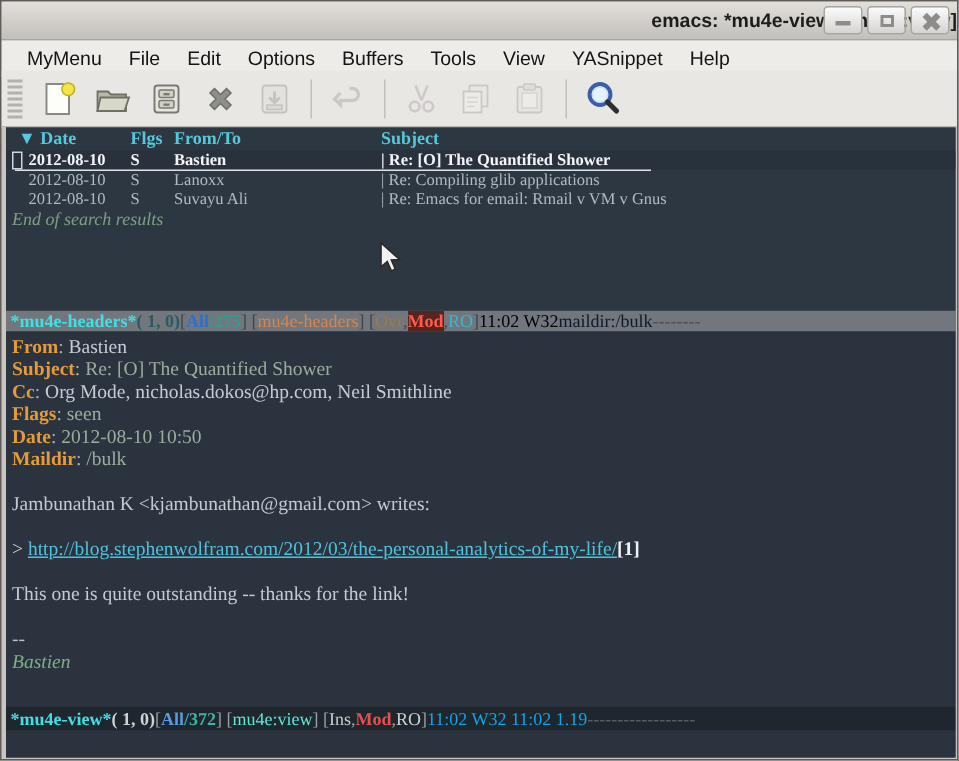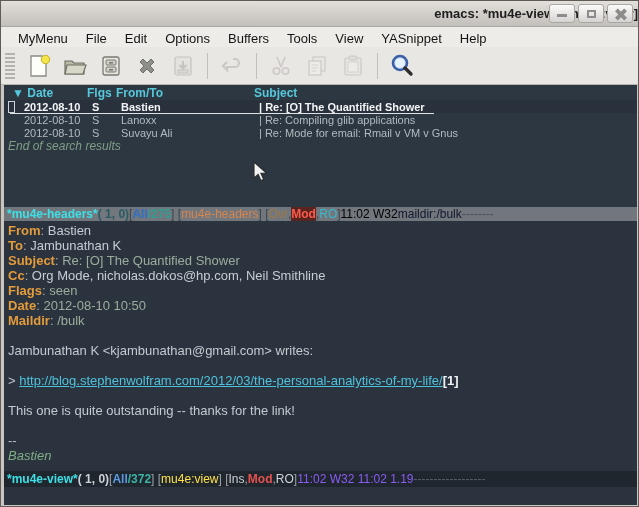--- a/index.html
+++ b/index.html
@@ -34,28 +34,28 @@
     border-bottom:1px solid #b9b6b2; display:flex; align-items:center; }
   .grip{ width:10px; height:26px; margin:0 6px 0 4px;
     background-image:repeating-linear-gradient(#b5b2ae 0 2px, transparent 2px 4px);
     background-size:2px 100%; background-repeat:repeat-x; }
   .tb-icon{ width:30px; height:28px; margin:0 3px; display:flex; align-items:center; justify-content:center; }
   .tb-sep{ width:1px; height:26px; background:#c2bfbb; margin:0 6px; }
   .disabled{ opacity:.38; filter:grayscale(60%); }
 
   
   .editor{ position:absolute; left:3px; top:84px; width:633px; height:420px; background:#2b343e;
-    font-family:Liberation Sans, sans-serif; }
+    font-family:Liberation Serif, serif; }
 
   
   .headers-win{ position:relative; width:100%; height:122px; background:#2d3741; overflow:hidden; }
   .col-header{ display:flex; height:15px; align-items:center; padding-left:8px;
     font-size:12px; font-weight:bold; color:#55c8dc; }
   .col-header .c1{ width:75px; } .col-header .c2{ width:29px; } .col-header .c3{ width:138px; }
-  .hrow{ display:flex; height:13px; align-items:center; padding-left:20px;
+  .hrow{ display:flex; height:13px; align-items:center; padding-left:15px;
     font-size:11px; color:#b2bac1; white-space:nowrap; }
   .hrow .c1{ width:68px; } .hrow .c2{ width:29px; } .hrow .c3{ width:138px; }
   .hrow.selected{ color:#f2f4f6; font-weight:bold; background:#29323c; }
   .row-underline{ position:absolute; left:6px; top:28px; width:424px; height:1px; background:#dfe3e6; }
   .hollow-cursor{ position:absolute; left:4px; top:16px; width:7px; height:12px;
     border:1px solid #cfd4d8; }
   .end-results{ height:15px; padding-left:4px; font-style:italic; font-size:12px; color:#7f9f85; }
 
   
   .modeline{ height:14px; display:flex; align-items:center; font-size:12px;
@@ -71,25 +71,25 @@
   .mlt-ovr{ color:#a07848; }
   .mlt-mod{ color:#ff5a4a; background:#572420; font-weight:bold; }
   .mlt-ro{ color:#38b8cc; }
   .mlt-time{ color:#000000; }
   .mlt-maildir{ color:#0f172a; }
   .mlt-dash{ color:#4a5056; }
   .mlb-pos{ color:#ccd2d8; font-weight:bold; }
   .mlb-br{ color:#9aa0a6; }
   .mlb-all{ color:#5a9ae0; font-weight:bold; }
   .mlb-count{ color:#3cb3a4; font-weight:bold; }
-  .mlb-mode{ color:#fde047; }
+  .mlb-mode{ color:#5eead4; }
   .mlb-ins{ color:#c8ced4; }
   .mlb-mod{ color:#e65050; font-weight:bold; }
   .mlb-ro{ color:#ccd2d8; }
-  .mlb-status{ color:#8b5cf6; }
+  .mlb-status{ color:#0ea5e9; }
   .mlb-dash{ color:#5a6168; }
 
   
   .msg-win{ position:relative; width:100%; height:250px; background:#2b343e;
     font-size:13px; line-height:15px; padding:2px 0 0 4px; color:#c3cad0; }
   .msg-line{ height:15px; white-space:nowrap; }
   .fld-label{ color:#e39b3c; font-weight:bold; }
   .fld-colon{ color:#aab2b8; }
   .fld-value{ color:#c5ccd2; }
   .fld-value-dim{ color:#9dab9d; }
@@ -236,21 +236,21 @@
       <div class="hrow">
         <span class="c1">2012-08-10</span>
         <span class="c2">S</span>
         <span class="c3">Lanoxx</span>
         <span class="c4">| Re: Compiling glib applications</span>
       </div>
       <div class="hrow">
         <span class="c1">2012-08-10</span>
         <span class="c2">S</span>
         <span class="c3">Suvayu Ali</span>
-        <span class="c4">| Re: Mode for email: Rmail v VM v Gnus</span>
+        <span class="c4">| Re: Emacs for email: Rmail v VM v Gnus</span>
       </div>
 
       <div class="end-results">End of search results</div>
 
       <div class="row-underline"></div>
       <div class="hollow-cursor"></div>
     </div>
 
     <div class="modeline ml-top">
       <span class="mlb-name">*mu4e-headers*</span>
@@ -267,21 +267,20 @@
         <span class="mlt-br">,</span>
         <span class="mlt-ro">RO</span>
         <span class="mlt-br">] </span>
         <span class="mlt-time">11:02 W32 </span>
         <span class="mlt-maildir">maildir:/bulk</span>
         <span class="mlt-dash">--------</span>
     </div>
 
     <div class="msg-win">
       <div class="msg-line"><span class="fld-label">From</span><span class="fld-colon">: </span><span class="fld-value">Bastien</span></div>
-      <div class="msg-line"><span class="fld-label">To</span><span class="fld-colon">: </span><span class="fld-value">Jambunathan K</span></div>
       <div class="msg-line"><span class="fld-label">Subject</span><span class="fld-colon">: </span><span class="fld-value-dim">Re: [O] The Quantified Shower</span></div>
       <div class="msg-line"><span class="fld-label">Cc</span><span class="fld-colon">: </span><span class="fld-value">Org Mode, nicholas.dokos@hp.com, Neil Smithline</span></div>
       <div class="msg-line"><span class="fld-label">Flags</span><span class="fld-colon">: </span><span class="fld-value-dim">seen</span></div>
       <div class="msg-line"><span class="fld-label">Date</span><span class="fld-colon">: </span><span class="fld-value-dim">2012-08-10 10:50</span></div>
       <div class="msg-line"><span class="fld-label">Maildir</span><span class="fld-colon">: </span><span class="fld-value-dim">/bulk</span></div>
       <div class="blank"></div>
       <div class="msg-line">Jambunathan K &lt;kjambunathan@gmail.com&gt; writes:</div>
       <div class="blank"></div>
       <div class="msg-line"><span class="quote-mark">&gt; </span><span class="body-link">http://blog.stephenwolfram.com/2012/03/the-personal-analytics-of-my-life/</span><span class="link-ref">[1]</span></div>
       <div class="blank"></div>

